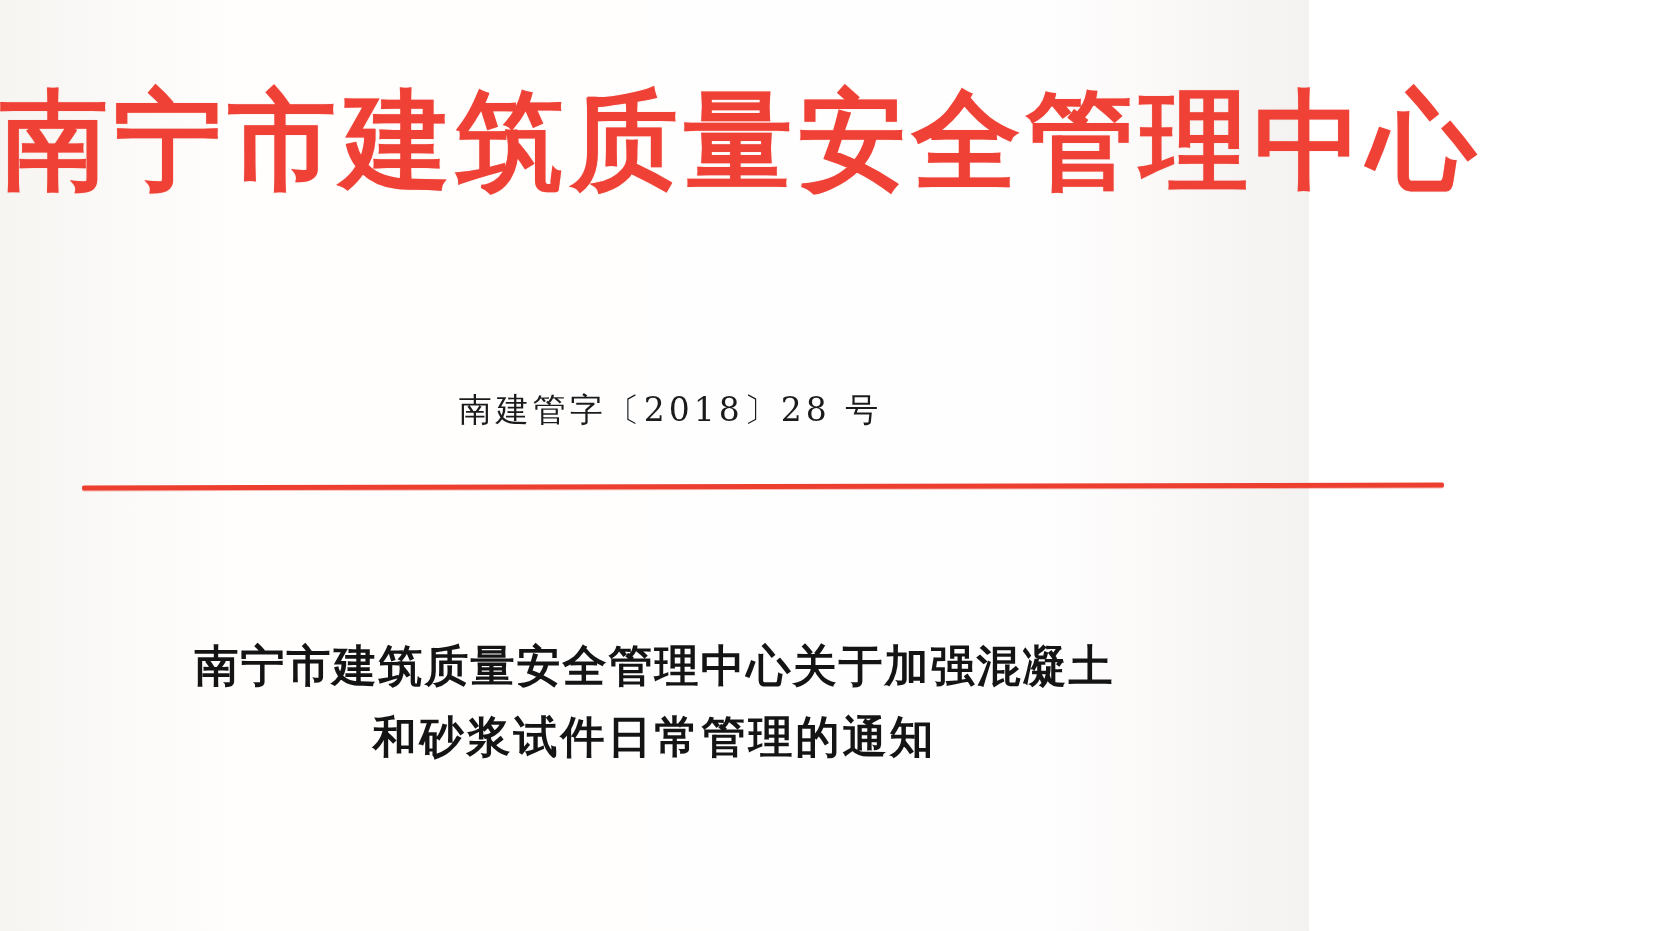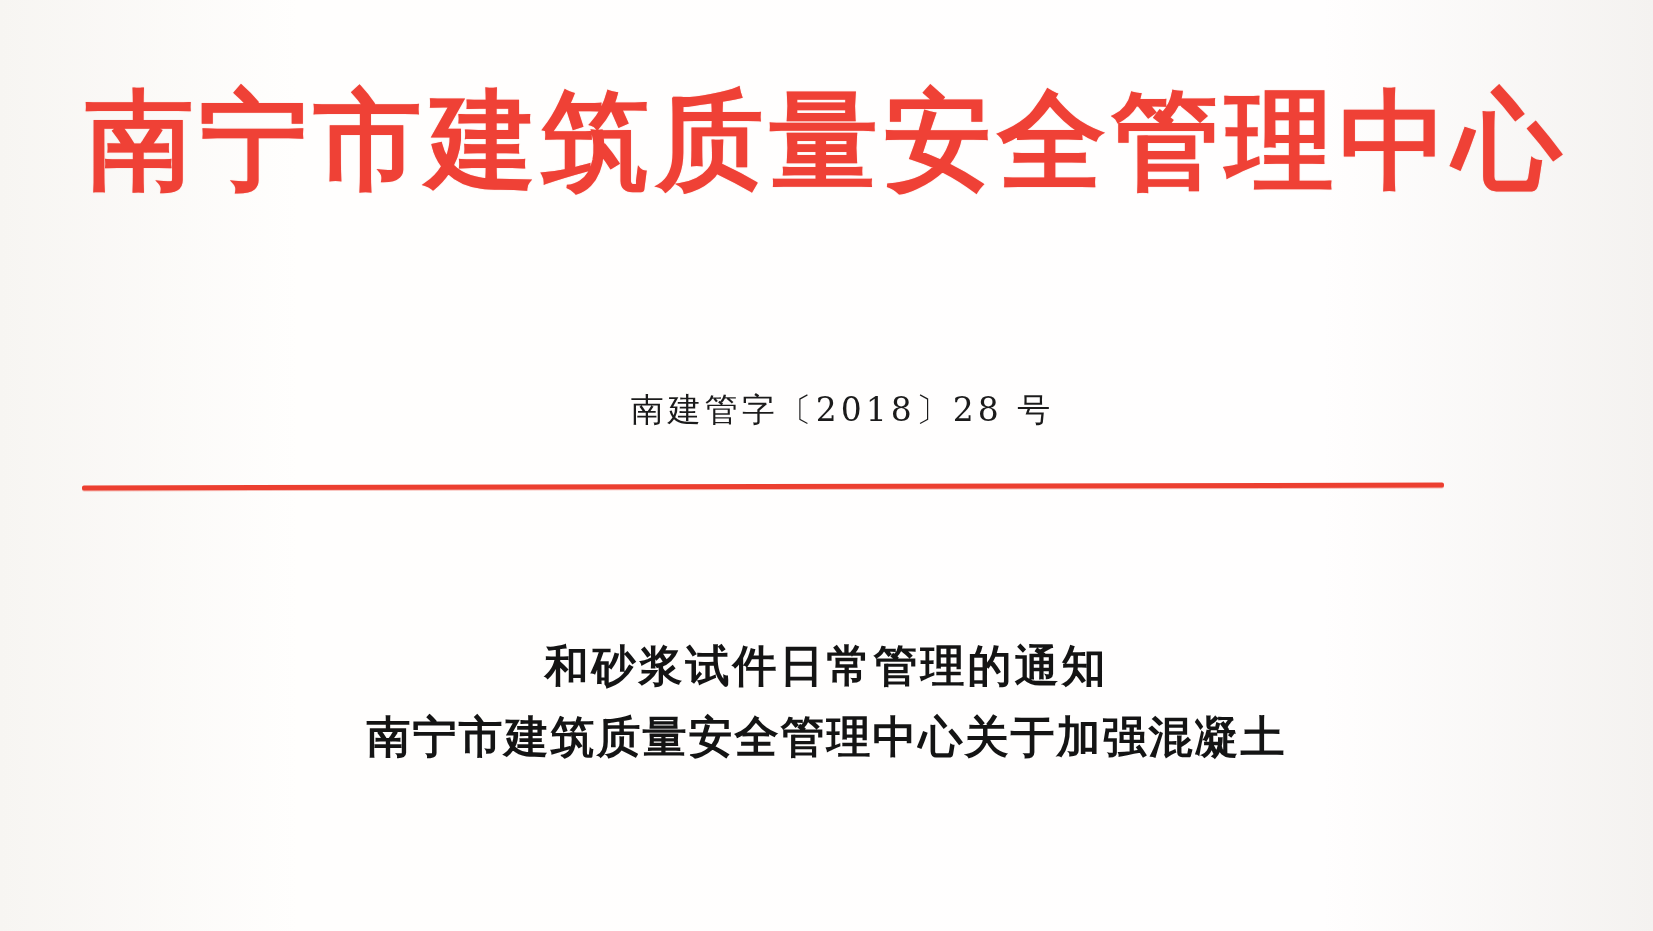--- a/index.html
+++ b/index.html
@@ -8,21 +8,21 @@
   }
   body {
     width: 1653px;
     height: 931px;
     background: #ffffff;
     font-family: "Liberation Serif", "DejaVu Serif", serif;
     overflow: hidden;
   }
   .page {
     position: relative;
-    width: 1653px;
+    width: 1309px;
     height: 931px;
     background: #fdfcfa;
     box-sizing: border-box;
   }
   
   .page::before {
     content: "";
     position: absolute;
     inset: 0;
     background: linear-gradient(90deg, #f7f5f2 0%, #fffefd 18%, #fffefe 80%, #f4f2f0 100%);
@@ -99,18 +99,18 @@
 <div class="page">
   <div class="content">
 
     <div class="masthead">南宁市建筑质量安全管理中心</div>
 
     <div class="doc-number">南建管字〔2018〕28 号</div>
 
     <div class="red-rule"></div>
 
     <div class="title-block">
+      <span class="title-line first">南宁市建筑质量安全管理中心关于加强混凝土</span>
       <span class="title-line second">和砂浆试件日常管理的通知</span>
-      <span class="title-line first">南宁市建筑质量安全管理中心关于加强混凝土</span>
     </div>
 
   </div>
 </div>
 
 </body></html>

